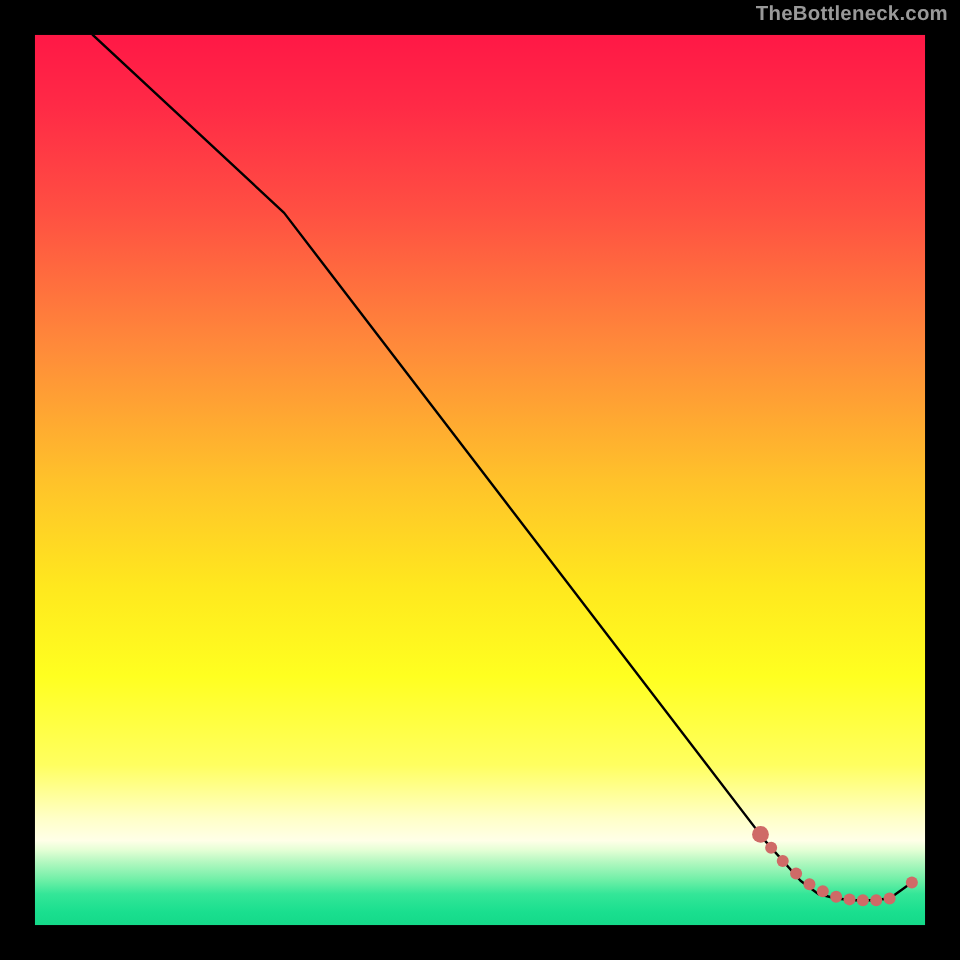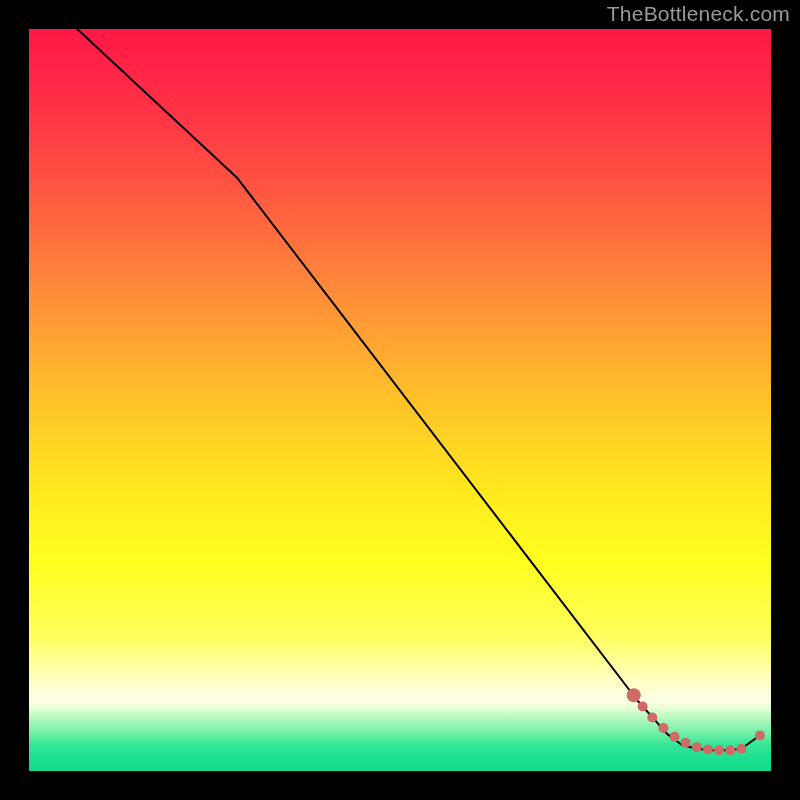--- a/index.html
+++ b/index.html
@@ -15,22 +15,22 @@
     position: absolute;
     width: 800px;
     height: 800px;
     background: #000;
   }
   .watermark {
     position: absolute;
     top: 2px;
     right: 10px;
     color: #999;
-    font-size: 21px;
-    font-weight: 400;
+    font-size: 17px;
+    font-weight: 700;
     letter-spacing: 0.2px;
   }
   .plot {
     position: absolute;
     left: 29px;
     top: 29px;
     width: 742px;
     height: 742px;
   }
   svg {

